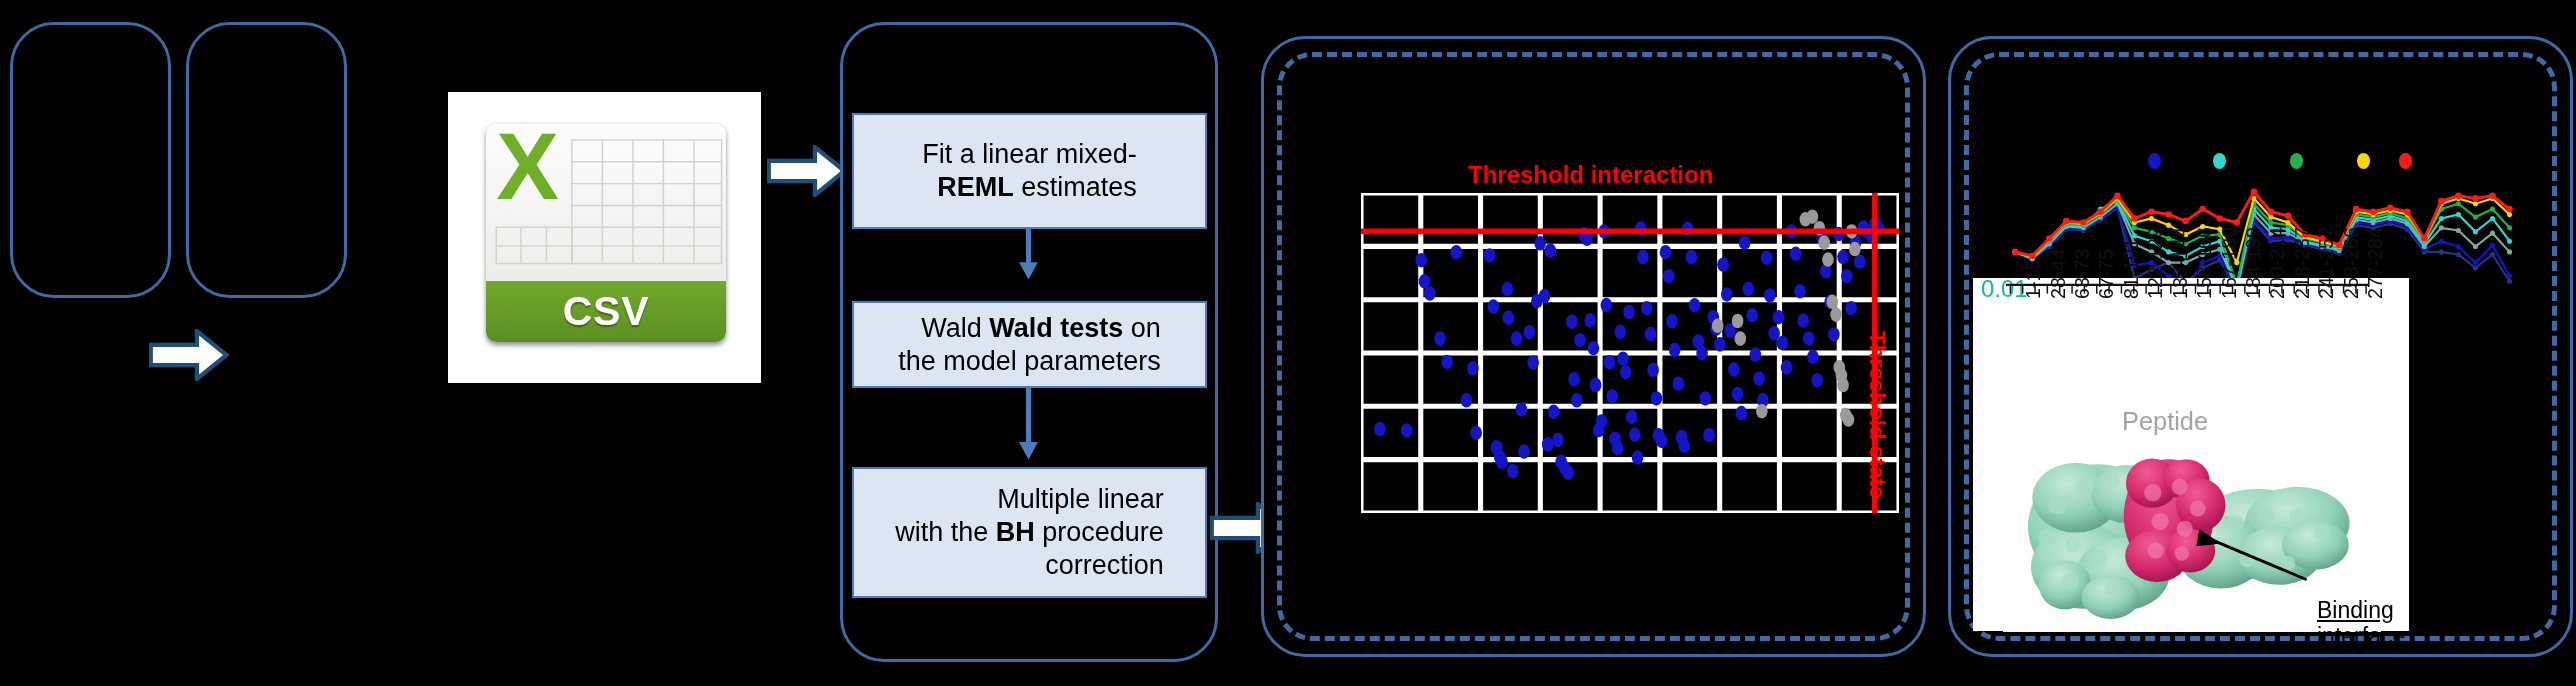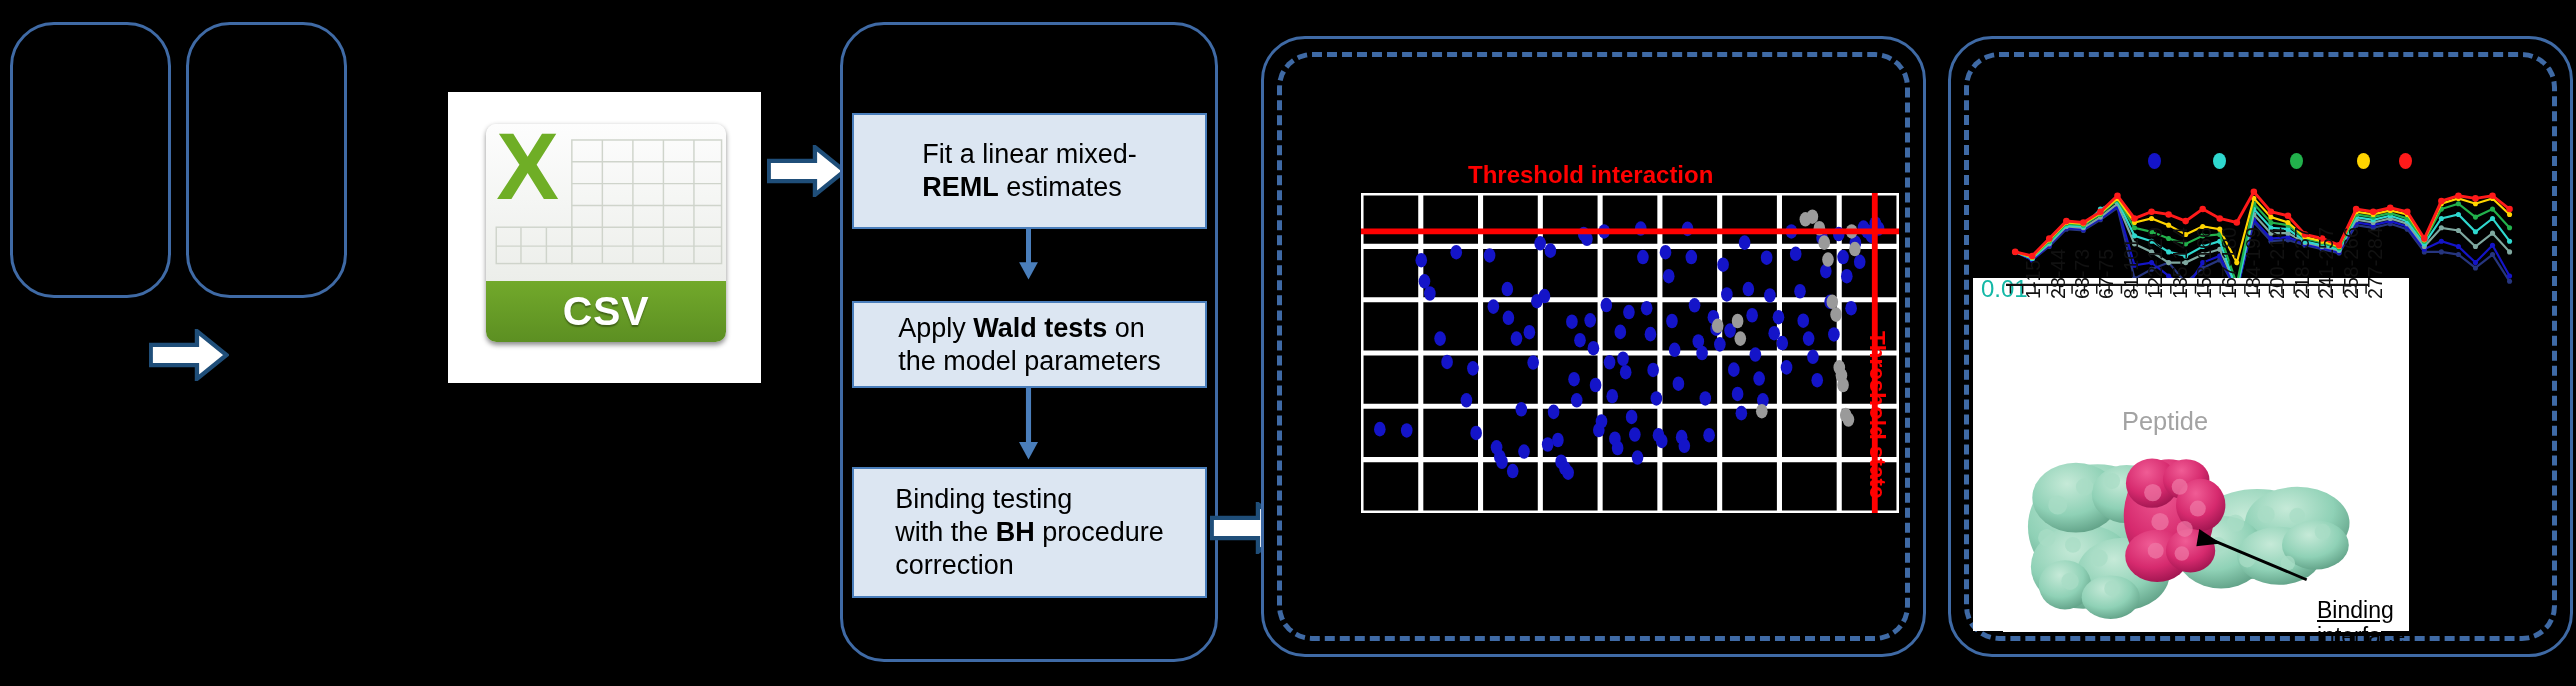--- a/index.html
+++ b/index.html
@@ -10,21 +10,21 @@
   .panel{position:absolute;border:3.6px solid #3f6aa5;border-radius:44px;background:#000;box-sizing:border-box;}
   .panel.dashed-inner::after{
     content:"";position:absolute;left:13px;top:13px;right:13px;bottom:13px;
     border:5.1px dashed #3f6aa5;border-radius:35px;pointer-events:none;
   }
   .arrow-wrap{position:absolute;}
   .arrow-wrap svg{display:block;}
 
   
   .pbox{position:absolute;background:#dce6f2;border:2.9px solid #4a7ebb;box-sizing:border-box;
-        display:flex;align-items:center;justify-content:center;text-align:left;
+        display:flex;align-items:center;justify-content:center;text-align:right;
         color:#000;font-size:27px;line-height:1.22;padding:4.4px 7.3px;}
   .pbox b{font-weight:bold;}
 
   
   .vconn{position:absolute;}
 
   
   .scatterwrap{position:absolute;background:#000;}
   .scatter-title{position:absolute;color:#ff0000;font-size:24px;font-weight:bold;white-space:nowrap;}
   .scatter-vtitle{position:absolute;color:#ff0000;font-size:22.5px;font-weight:bold;white-space:nowrap;
@@ -113,35 +113,35 @@
 
   <div class="vconn" style="left:1016px;top:229px;width:25px;height:52px;">
     <svg width="25" height="52" viewBox="0 0 34 72">
       <line x1="17" y1="0" x2="17" y2="48" stroke="#4a7ebb" stroke-width="7"></line>
       <polygon points="4,46 30,46 17,70" fill="#4a7ebb"></polygon>
     </svg>
   </div>
 
   <div class="pbox" style="left:852px;top:301px;width:355px;height:87px;">
     <div>
-      <div><span>Apply </span><b>Wald tests</b><span> on</span></div>
+      <div><span>Wald </span><b>Wald tests</b><span> on</span></div>
       <div><span>the model parameters</span></div>
     </div>
   </div>
 
   <div class="vconn" style="left:1016px;top:388px;width:25px;height:73px;">
     <svg width="25" height="73" viewBox="0 0 34 100">
       <line x1="17" y1="0" x2="17" y2="76" stroke="#4a7ebb" stroke-width="7"></line>
       <polygon points="4,74 30,74 17,98" fill="#4a7ebb"></polygon>
     </svg>
   </div>
 
   <div class="pbox" style="left:852px;top:467px;width:355px;height:131px;">
     <div>
-      <div><span>Binding testing</span></div>
+      <div><span>Multiple linear</span></div>
       <div><span>with the </span><b>BH</b><span> procedure</span></div>
       <div><span>correction</span></div>
     </div>
   </div>
 
   <div class="arrow-wrap" style="left:1210px;top:502px;width:80px;height:52px;">
     <svg width="80" height="52" viewBox="0 0 110 72">
       <polygon points="2,22 66,22 66,3 107,36 66,69 66,50 2,50" fill="#ffffff" stroke="#1f4e79" stroke-width="6" stroke-linejoin="miter"></polygon>
     </svg>
   </div>

